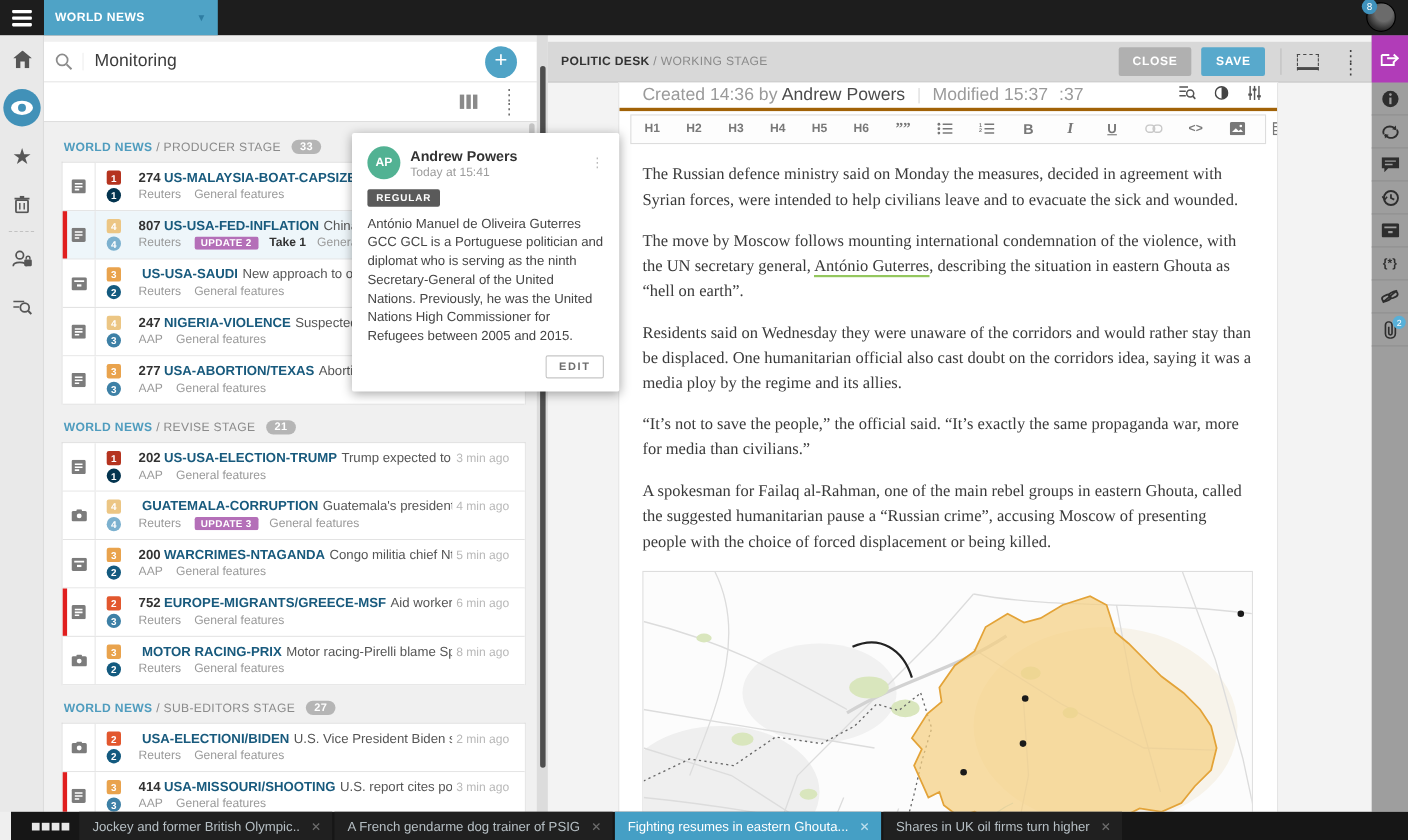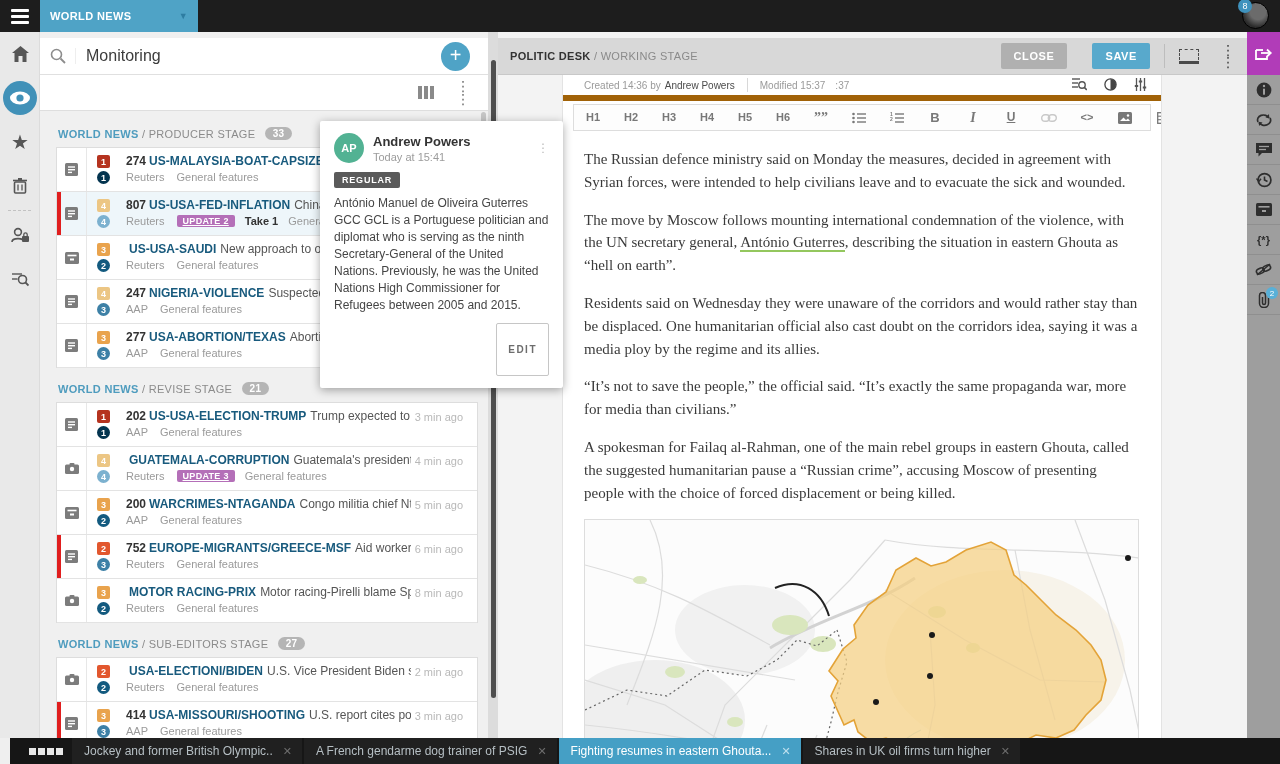--- a/index.html
+++ b/index.html
@@ -49,57 +49,57 @@
   .pb { border-radius:2px; }
   .ub { border-radius:50%; }
   .p1{background:#b5331f;} .p2{background:#e2572e;} .p3{background:#e9a34d;} .p4{background:#ecc684;}
   .u1{background:#03344f;} .u2{background:#135a7f;} .u3{background:#3d80a6;} .u4{background:#7cb1cf;}
   .ccol { flex:1; min-width:0; padding:6px 2px 0 6px; }
   .l1 { font-size:12px; white-space:nowrap; overflow:hidden; color:#555; }
   .l1 .num { color:#333; margin-right:3px; }
   .l1 .slug { color:#185a7d; margin-right:4px; }
   .l2 { font-size:11px; color:#9a9a9a; margin-top:3px; white-space:nowrap; overflow:hidden; display:flex; align-items:center; }
   .l2 .src { margin-right:12px; }
-  .l2 .upd { background:#b46fb8; color:#fff; font-size:9px; font-weight:bold; padding:1px 6px; border-radius:2px; margin-right:10px; letter-spacing:.3px;text-decoration:underline; }
+  .l2 .upd { background:#b46fb8; color:#fff; font-size:9px; font-weight:bold; padding:1px 6px; border-radius:2px; margin-right:10px; letter-spacing:.3px; }
   .l2 .take { color:#333; margin-right:10px; }
   .l2 span:empty, .l2 b:empty { display:none; }
   .tm { width:64px; font-size:11px; color:#b8b8b8; text-align:right; padding:8px 14px 0 0; white-space:nowrap; }
 
   
   .popup { position:absolute; left:320px; top:121px; width:243px; background:#fff; box-shadow:0 2px 10px rgba(0,0,0,.35); border-radius:2px; padding:12px 14px 12px; z-index:60; }
   .pp-head { display:flex; align-items:center; }
   .pp-av { width:30px; height:30px; border-radius:50%; background:#52b293; color:#fff; font-size:11px; font-weight:bold; display:flex; align-items:center; justify-content:center; margin-right:9px; }
   .pp-name { font-size:13px; font-weight:bold; color:#333; }
   .pp-time { font-size:11px; color:#9c9c9c; margin-top:2px; }
   .pp-dots { margin-left:auto; color:#bbb; font-size:12px; line-height:11px; cursor:pointer; }
   .pp-badge { display:inline-block; background:#5a5a5a; color:#fff; font-size:9px; font-weight:bold; letter-spacing:.8px; padding:3px 8px; border-radius:2px; margin:9px 0 7px; }
   .pp-body { font-size:12px; color:#454545; line-height:1.42; }
   .pp-foot { text-align:right; margin-top:9px; }
-  .pp-edit { display:inline-block; border:1px solid #c6c6c6; color:#6d6d6d; background:#fff; font-size:10px; font-weight:bold; letter-spacing:1.5px; padding:20px 11px; border-radius:2px; cursor:pointer; }
+  .pp-edit { display:inline-block; border:1px solid #c6c6c6; color:#6d6d6d; background:#fff; font-size:10px; font-weight:bold; letter-spacing:1.5px; padding:4px 11px; border-radius:2px; cursor:pointer; }
 
   
   .divider { position:absolute; left:488px; top:32px; bottom:26px; width:10px; background:#dcdcdc; z-index:6; }
   .divider .thumb { position:absolute; left:3px; width:5px; top:28px; bottom:40px; background:#4e4e4e; border-radius:3px; }
 
   
   .editor { position:absolute; left:498px; top:32px; right:33px; bottom:26px; background:#f3f3f3; }
   .ed-head { position:absolute; left:0; top:6px; right:0; height:37px; background:#d8d8d8; border-bottom:1px solid #c8c8c8; display:flex; align-items:center; padding:0 12px; }
   .crumb { font-size:11px; letter-spacing:.3px; }
   .crumb .c1 { font-weight:bold; color:#333; }
   .crumb .c2 { color:#8a8a8a; }
   .ed-head .spacer { flex:1; }
   .btn { height:26px; border:none; border-radius:2px; font-size:11px; font-weight:bold; letter-spacing:.6px; padding:0 13px; cursor:pointer; font-family:inherit; }
   .btn-close { background:#b0b0b0; color:#fff; margin-right:9px; }
-  .btn-save { background:#58a9cc; color:#fff;margin-left:16px; }
+  .btn-save { background:#58a9cc; color:#fff; }
   .ed-sep { width:1px; height:24px; background:#bdbdbd; margin:0 14px; }
   .dash-icon { width:20px; height:15px; border:1px dashed #4a4a4a; border-bottom:3px solid #4a4a4a; cursor:pointer; }
   .ed-dots { margin-left:22px; color:#3f3f3f; font-size:14px; line-height:12px; cursor:pointer; }
 
   .page { position:absolute; left:64px; top:43px; width:600px; bottom:0; background:#fff; border-left:1px solid #e3e3e3; border-right:1px solid #e3e3e3; overflow:hidden; }
-  .meta-row { height:26px; border-bottom:6px solid #a16207; display:flex; align-items:center; font-size:10px; color:#9a9a9a; padding:0 14px 0 21px; }
+  .meta-row { height:26px; border-bottom:3px solid #a16207; display:flex; align-items:center; font-size:16px; color:#9a9a9a; padding:0 14px 0 21px; }
   .meta-row .strong { color:#4b4b4b; margin-left:4px; }
   .meta-sep { width:1px; height:14px; background:#d8d8d8; margin:0 12px; }
   .meta-icons { margin-left:auto; display:flex; gap:17px; align-items:center; color:#555; }
   .toolbar { margin:3px 10px 0 10px; border:1px solid #ddd; background:#fdfdfd; height:27px; display:flex; align-items:center; padding:0 6px; gap:12px; }
   .tb { min-width:26px; text-align:center; font-size:11px; font-weight:bold; color:#787878; cursor:pointer; line-height:25px; }
   .tb.serif { font-family:"Liberation Serif", serif; font-size:14px; }
   .tb.dis { color:#c9c9c9; }
   .tb svg { vertical-align:middle; }
   .body-text { padding:17px 22px 0 21px; font-family:"Liberation Serif","DejaVu Serif",serif; font-size:15px; color:#3a3a3a; line-height:1.52; }
   .body-text p { margin-bottom:15px; }

